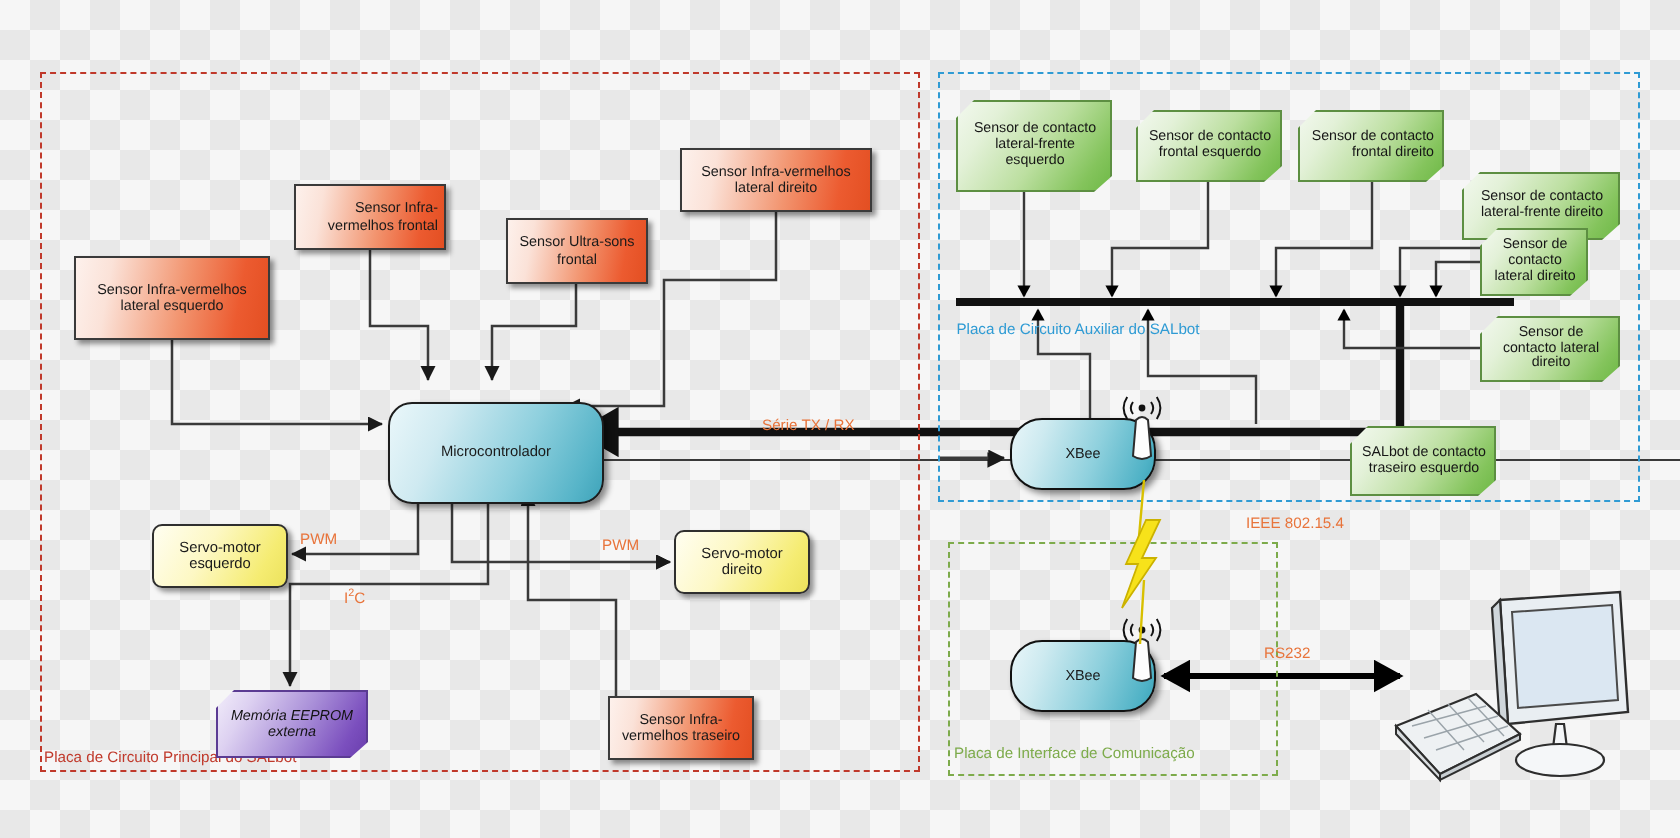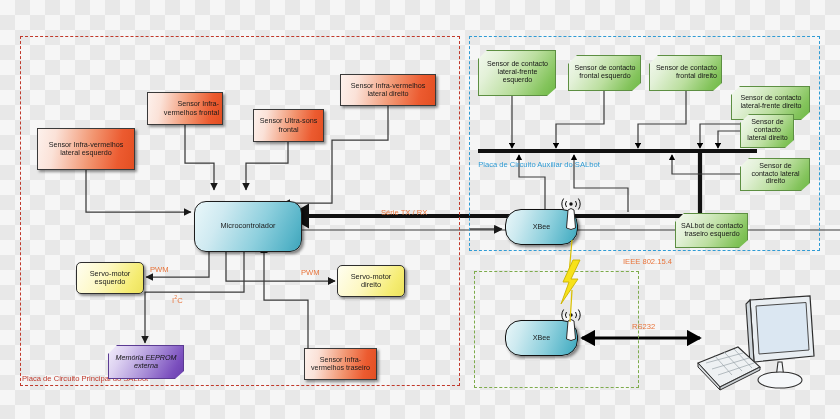--- a/index.html
+++ b/index.html
@@ -195,20 +195,21 @@
       <path d="M582,338 L700,338"></path>
     </g>
   </svg>
 
   <div class="zone zone-main" style="left:20px;top:36px;width:440px;height:350px;"></div>
   <div class="zone zone-aux" style="left:469px;top:36px;width:351px;height:215px;"></div>
   <div class="zone zone-comm" style="left:474px;top:271px;width:165px;height:117px;"></div>
 
   <div class="zone-label lbl-main" style="left:22px;top:374px;width:190px;text-align:left;">Placa de Circuito Principal do SALbot</div>
   <div class="zone-label lbl-aux" style="left:474px;top:160px;width:130px;">Placa de Circuito Auxiliar do SALbot</div>
+  <div class="zone-label lbl-comm" style="left:477px;top:372px;width:160px;text-align:left;">Placa de Interface de Comunicação</div>
 
   <div class="node red-box" style="left:37px;top:128px;width:98px;height:42px;">
     <span>Sensor Infra-vermelhos lateral esquerdo</span>
   </div>
 
   <div class="node red-box" style="left:147px;top:92px;width:76px;height:33px;text-align:right;">
     <span>Sensor Infra-vermelhos frontal</span>
   </div>
 
   <div class="node red-box" style="left:253px;top:92px;width:71px;height:33px;margin-top:17px;">

